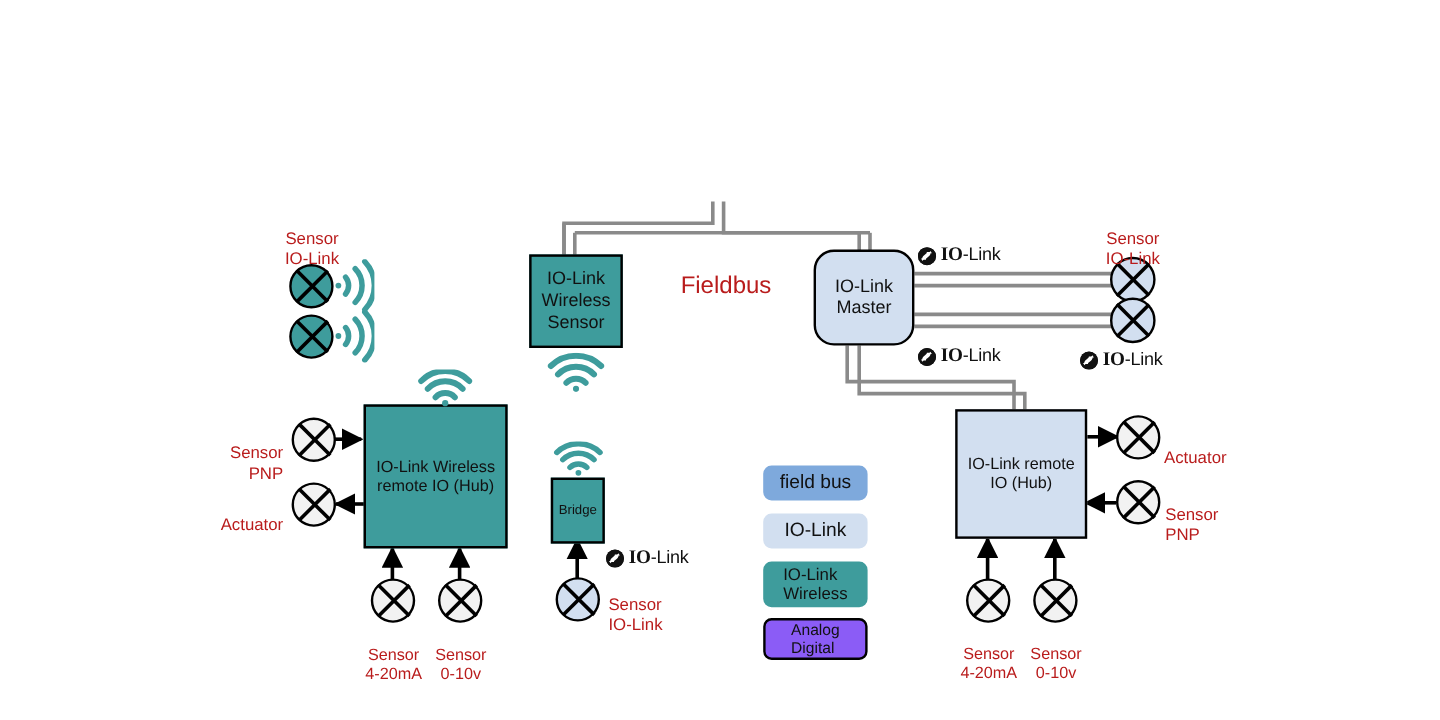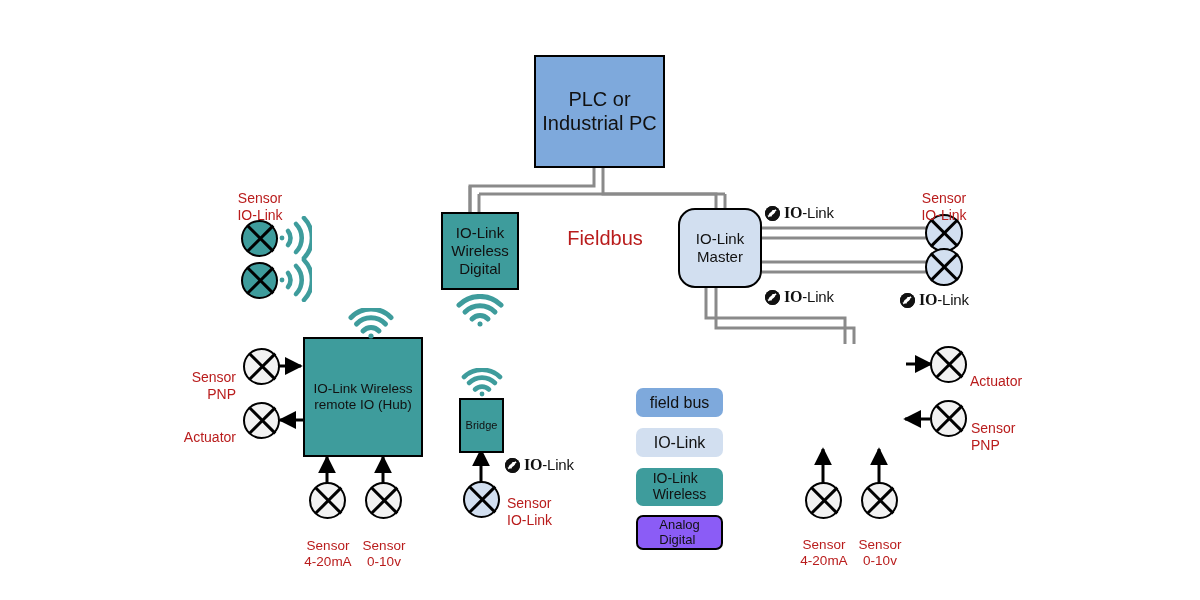--- a/index.html
+++ b/index.html
@@ -96,42 +96,41 @@
     </g>
 
     <g stroke="#000" stroke-width="3" fill="none">
       <path d="M 906 364 L 931 364" marker-end="url(#arrow)"></path>
       <path d="M 930 419 L 905 419" marker-end="url(#arrow)"></path>
       <path d="M 823 485 L 823 449" marker-end="url(#arrow)"></path>
       <path d="M 879 485 L 879 449" marker-end="url(#arrow)"></path>
     </g>
   </svg>
 
-  <div class="node blue" style="left:534px;top:55px;width:131px;height:113px;font-size:20px;">
-    <span>PLC
-or
-Industrial PC</span>
-  </div>
 
   <div class="node teal" style="left:441px;top:212px;width:78px;height:78px;font-size:15px;">
     <span>IO-Link
 Wireless
-Digital</span>
+Sensor</span>
   </div>
 
   <div class="node lightblue" style="left:678px;top:208px;width:84px;height:80px;font-size:15px;border-radius:17px;">
     <span>IO-Link
 Master</span>
   </div>
 
   <div class="node teal" style="left:303px;top:337px;width:120px;height:120px;font-size:13.5px;">
     <span>IO-Link Wireless
 remote IO (Hub)</span>
   </div>
 
+  <div class="node lightblue" style="left:796px;top:341px;width:110px;height:108px;font-size:13.5px;">
+    <span>IO-Link remote IO
+(Hub)</span>
+  </div>
 
   <div class="node teal" style="left:459px;top:398px;width:45px;height:55px;font-size:11px;">
     <span>Bridge</span>
   </div>
 
   <div class="lbl" style="left:530px;top:202px;width:150px;font-size:20px;">
     <span>Fieldbus</span>
   </div>
 
   <svg class="wifi" style="left:456px;top:294px;" width="48" height="34" viewBox="0 0 48 34">

